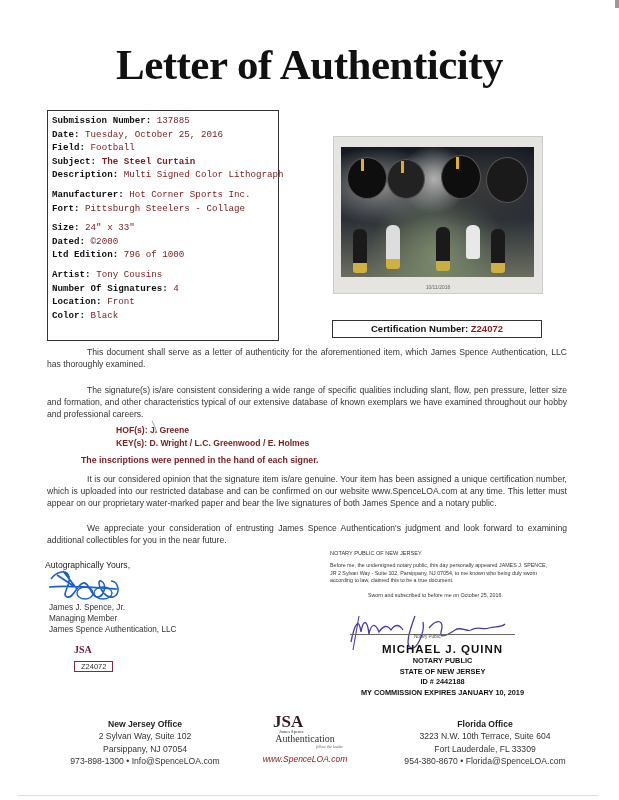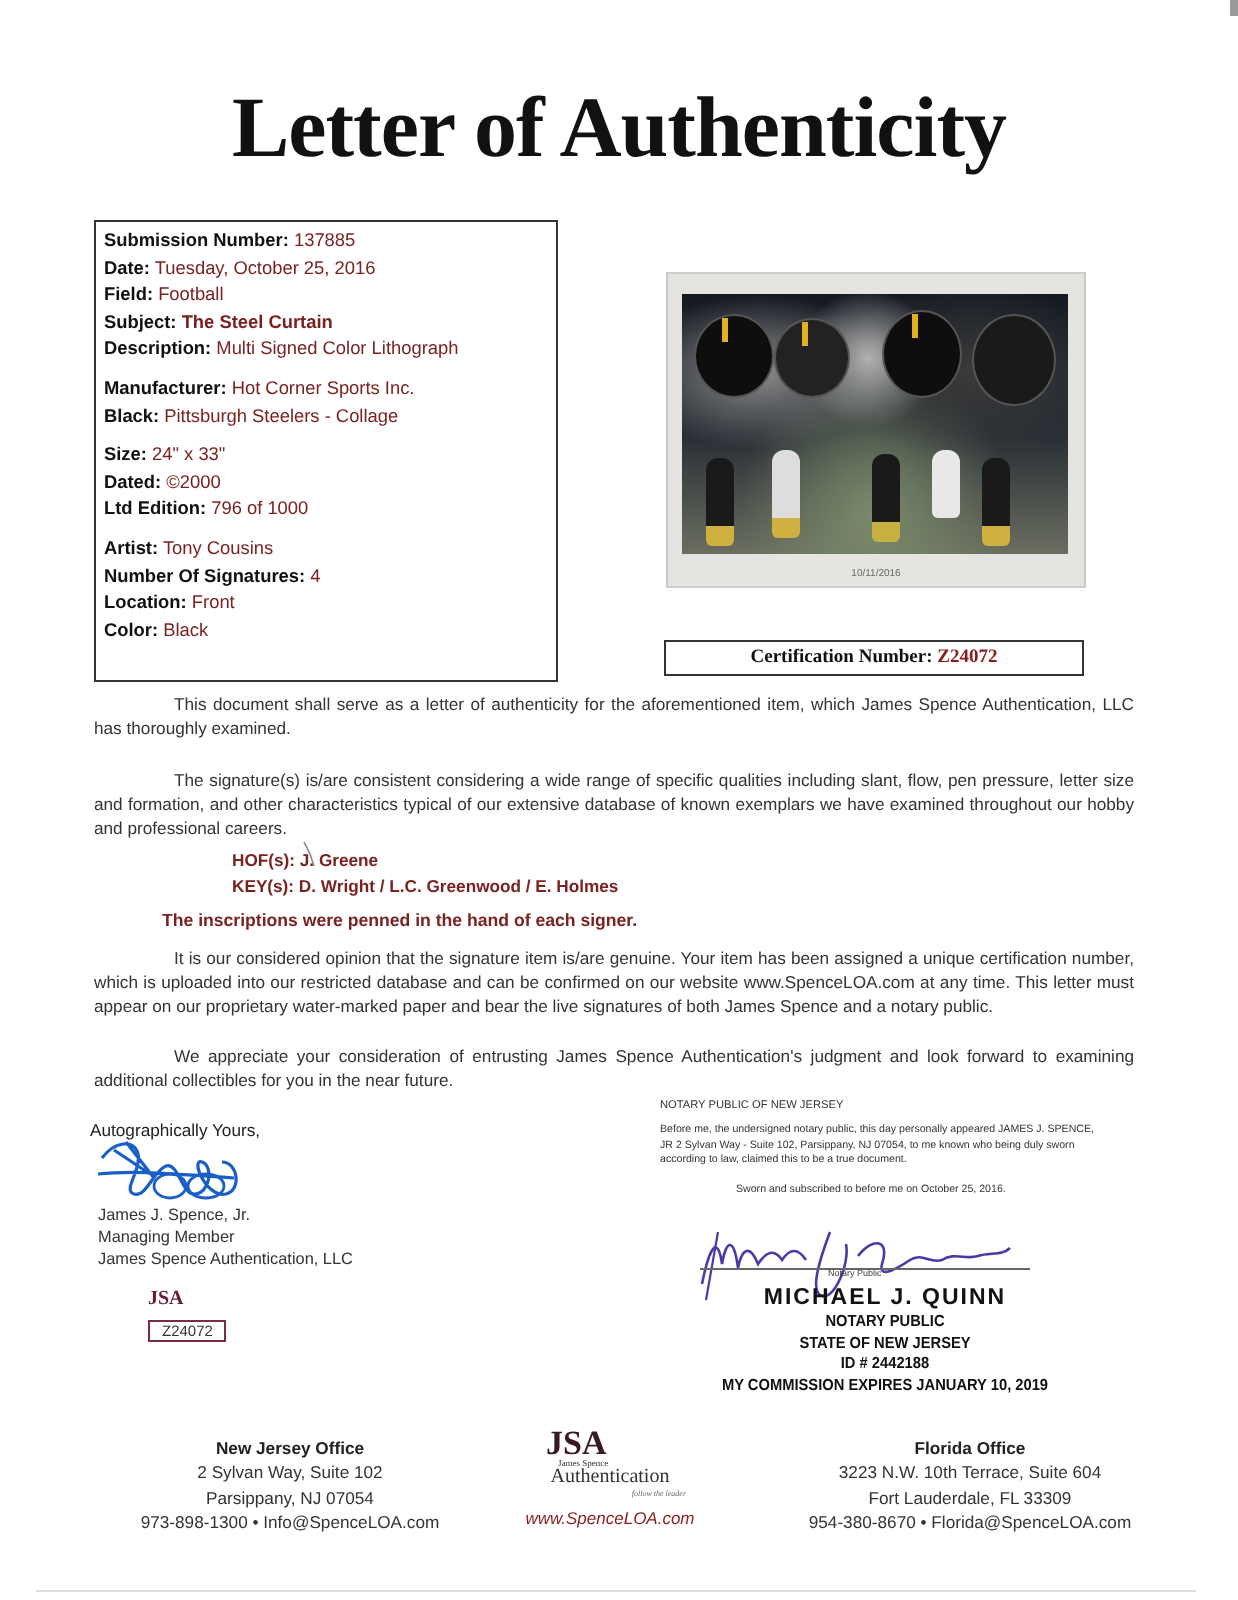--- a/index.html
+++ b/index.html
@@ -10,21 +10,21 @@
     .title {
       position: absolute; left: 0; top: 40px; width: 619px; text-align: center;
       font-family: "Liberation Serif", serif; font-weight: bold;
       font-size: 43px; color: #111; letter-spacing: -0.5px;
     }
     .info-box {
       position: absolute; left: 47px; top: 110px; width: 232px; height: 231px;
       border: 1px solid #333; box-sizing: border-box; padding: 3px 4px;
       font-size: 9.2px; line-height: 13.6px;
     }
-    .info-box .row { white-space: nowrap; }
+    .info-box .row { white-space: nowrap; font-family: Liberation Mono, monospace; }
     .info-box .gap { margin-top: 6px; }
     .info-box .lbl { font-weight: bold; color: #111; }
     .info-box .val { color: #7a2222; }
     .info-box .val.bold { font-weight: bold; }
     .photo {
       position: absolute; left: 333px; top: 136px; width: 208px; height: 156px;
       background: #e6e4e0; border: 1px solid #ccc;
     }
     .photo-inner {
       position: absolute; left: 7px; top: 10px; width: 193px; height: 130px;
@@ -38,21 +38,21 @@
     .helmet { position: absolute; border-radius: 50%; background: #0e0e0e; border: 1px solid #555; }
     .stripe { position: absolute; background: #e0b020; width: 3px; height: 12px; }
     .player { position: absolute; width: 14px; height: 34px; border-radius: 6px 6px 3px 3px; }
     .photo-caption {
       position: absolute; left: 0; bottom: 3px; width: 100%; text-align: center;
       font-size: 5px; color: #666;
     }
     .cert-box {
       position: absolute; left: 332px; top: 320px; width: 210px; height: 18px;
       border: 1px solid #333; box-sizing: border-box; text-align: center;
-      font-size: 9.5px; line-height: 16px; font-weight: bold; color: #111; font-family: Liberation Serif, serif;
+      font-size: 9.5px; line-height: 16px; font-weight: bold; color: #111;
     }
     .cert-box .val { color: #8a1c1c; }
     .para {
       position: absolute; left: 47px; width: 520px; font-size: 8.6px; line-height: 12px;
       color: #333; text-align: justify;
     }
     .para .indent { display: inline-block; width: 40px; }
     .players-block { position: absolute; left: 81px; top: 424px; font-size: 8.6px; line-height: 12.5px; font-weight: bold; color: #7a2222; margin-left: 35px; }
     .inscription { position: absolute; left: 81px; top: 455px; font-size: 8.8px; font-weight: bold; color: #7a2222; }
     .closing { position: absolute; left: 45px; top: 560px; font-size: 8.6px; color: #222; }
@@ -93,21 +93,21 @@
 <div class="title">Letter of Authenticity</div>
 
 <div class="info-box">
   <div class="row"><span class="lbl">Submission Number:</span> <span class="val">137885</span></div>
   <div class="row"><span class="lbl">Date:</span> <span class="val">Tuesday, October 25, 2016</span></div>
   <div class="row"><span class="lbl">Field:</span> <span class="val">Football</span></div>
   <div class="row"><span class="lbl">Subject:</span> <span class="val bold">The Steel Curtain</span></div>
   <div class="row"><span class="lbl">Description:</span> <span class="val">Multi Signed Color Lithograph</span></div>
 
   <div class="row gap"><span class="lbl">Manufacturer:</span> <span class="val">Hot Corner Sports Inc.</span></div>
-  <div class="row"><span class="lbl">Black:</span> <span class="val">Pittsburgh Steelers - Collage</span></div>
+  <div class="row"><span class="lbl">Fort:</span> <span class="val">Pittsburgh Steelers - Collage</span></div>
 
   <div class="row gap"><span class="lbl">Size:</span> <span class="val">24" x 33"</span></div>
   <div class="row"><span class="lbl">Dated:</span> <span class="val">©2000</span></div>
   <div class="row"><span class="lbl">Ltd Edition:</span> <span class="val">796 of 1000</span></div>
 
   <div class="row gap"><span class="lbl">Artist:</span> <span class="val">Tony Cousins</span></div>
   <div class="row"><span class="lbl">Number Of Signatures:</span> <span class="val">4</span></div>
   <div class="row"><span class="lbl">Location:</span> <span class="val">Front</span></div>
   <div class="row"><span class="lbl">Color:</span> <span class="val">Black</span></div>
 </div>

